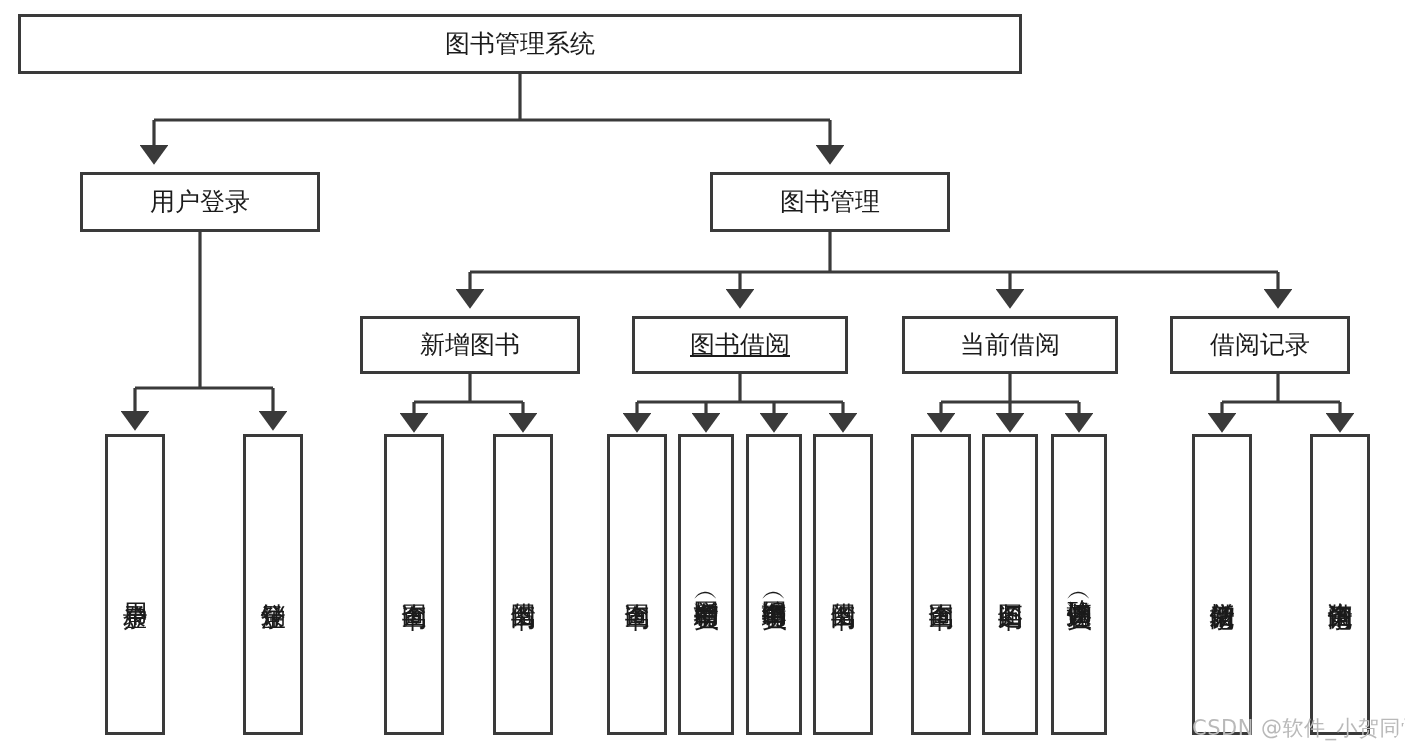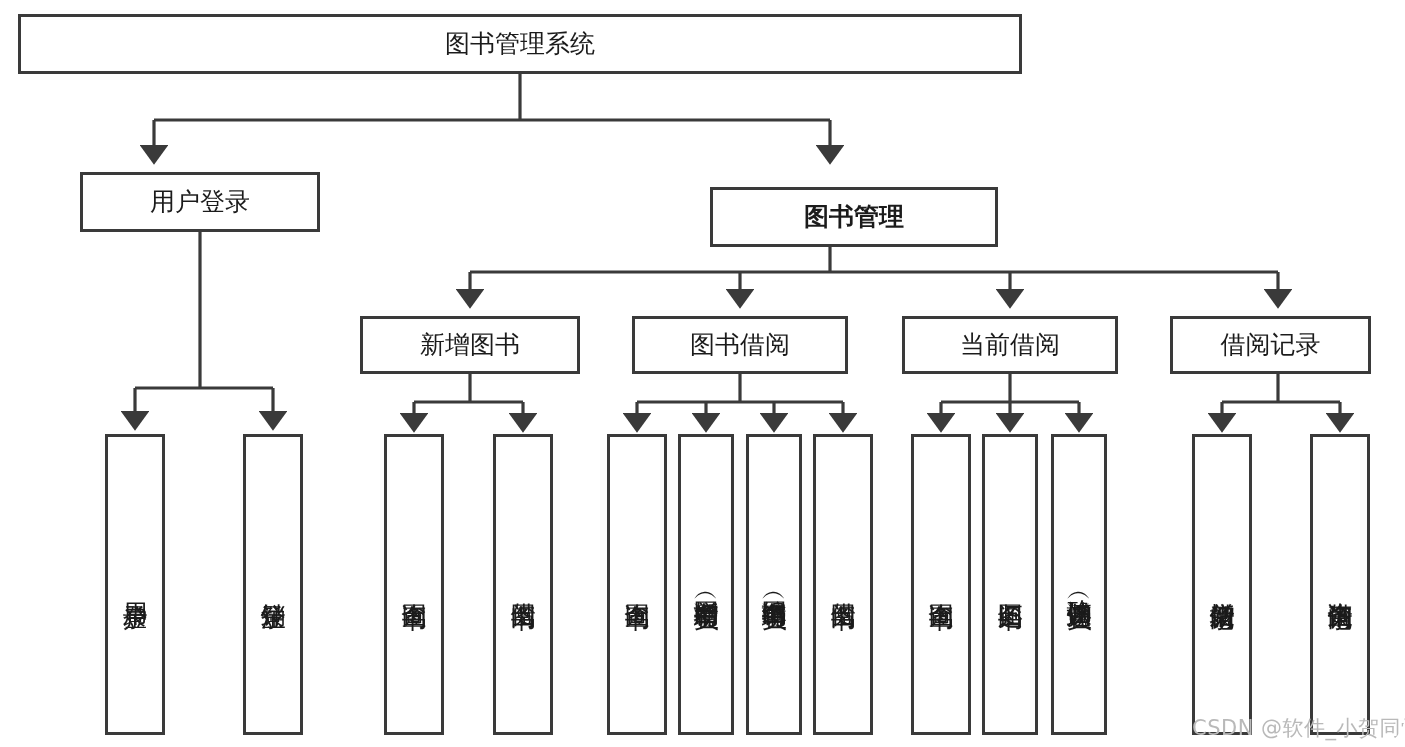--- a/index.html
+++ b/index.html
@@ -120,34 +120,34 @@
     </g>
   </svg>
 
   <div class="node h root" style="left:18px; top:14px; width:1004px; height:60px;">
     <span>图书管理系统</span>
   </div>
 
   <div class="node h" style="left:80px; top:172px; width:240px; height:60px;">
     <span>用户登录</span>
   </div>
-  <div class="node h" style="left:710px; top:187px; width:288px; height:60px;font-weight:bold;">
+  <div class="node h" style="left:710px; top:172px; width:240px; height:60px;">
     <span>图书管理</span>
   </div>
 
   <div class="node h" style="left:360px; top:316px; width:220px; height:58px;">
     <span>新增图书</span>
   </div>
-  <div class="node h" style="left:632px; top:316px; width:216px; height:58px;">
+  <div class="node h" style="left:632px; top:316px; width:216px; height:58px;text-decoration:underline;">
     <span>图书借阅</span>
   </div>
   <div class="node h" style="left:902px; top:316px; width:216px; height:58px;text-align:right;">
     <span>当前借阅</span>
   </div>
-  <div class="node h" style="left:1170px; top:316px; width:201px; height:58px;">
+  <div class="node h" style="left:1170px; top:316px; width:180px; height:58px;">
     <span>借阅记录</span>
   </div>
 
   <div class="node v" style="left:105px; top:434px; width:60px; height:301px;">
     <span class="vtext">用户登录</span>
   </div>
   <div class="node v" style="left:243px; top:434px; width:60px; height:301px;">
     <span class="vtext">注销登录</span>
   </div>
 

